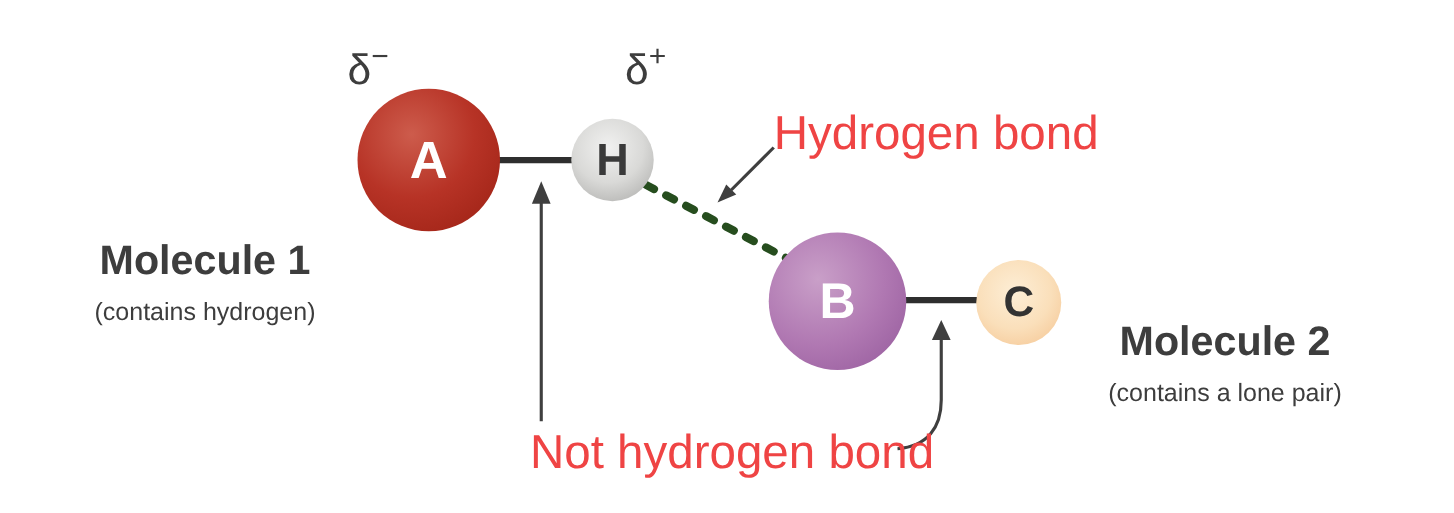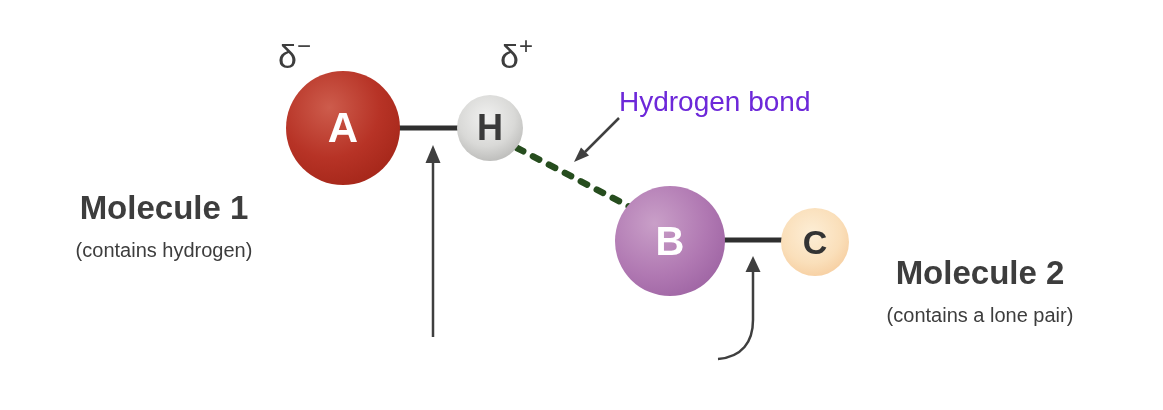--- a/index.html
+++ b/index.html
@@ -70,22 +70,22 @@
     line-height: 42px;
   }
   .mol-label .mol-sub {
     font-size: 20px;
     line-height: 42px;
   }
   .mol1 { left: 8px;  top: 148px; width: 312px; margin-top: 39px; }
   .mol2 { left: 820px; top: 252px; width: 320px; }
   .annot {
     position: absolute;
-    font-size: 28px;
-    color: #6d28d9;
+    font-size: 38px;
+    color: #ef4444;
     white-space: nowrap;
   }
   .annot-hbond { left: 619px; top: 86px; }
   .annot-nothbond { left: 424px; top: 341px; }
 </style>
 </head>
 <body>
 
 <div class="canvas">
 
@@ -132,14 +132,15 @@
   <div class="mol-label mol1">
     <div class="mol-title">Molecule 1</div>
     <div class="mol-sub">(contains hydrogen)</div>
   </div>
   <div class="mol-label mol2">
     <div class="mol-title">Molecule 2</div>
     <div class="mol-sub">(contains a lone pair)</div>
   </div>
 
   <div class="annot annot-hbond">Hydrogen bond</div>
+  <div class="annot annot-nothbond">Not hydrogen bond</div>
 
 </div>
 
 </body></html>

